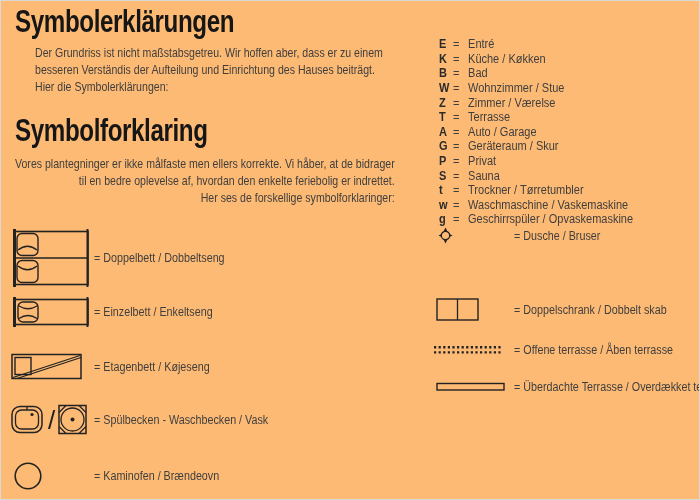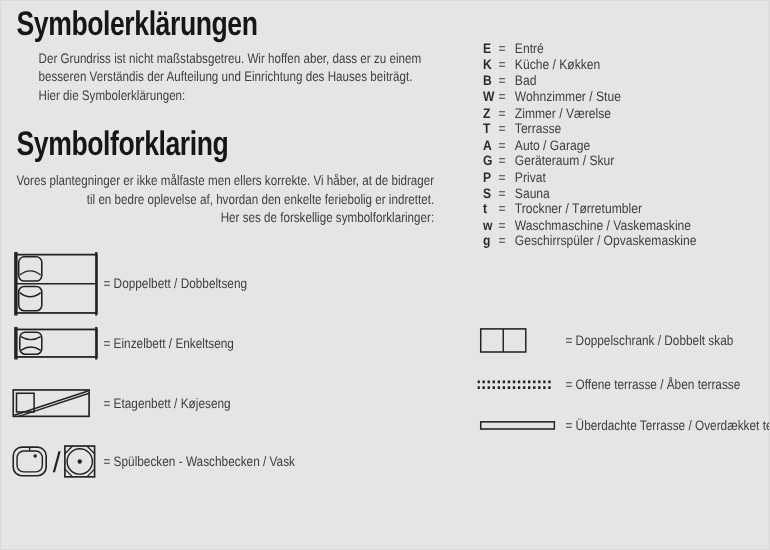--- a/index.html
+++ b/index.html
@@ -1,17 +1,17 @@
 <!DOCTYPE html>
 <html><head>
 <meta charset="utf-8">
 <style>
   html,body{margin:0;padding:0;background:#fff;}
   #page{
-    position:relative;width:700px;height:500px;background:#e5e5e5;
+    position:relative;width:700px;height:500px;background:#fdba74;
     border:1px solid #d9d9d9;box-sizing:border-box;overflow:hidden;
     font-family:"Liberation Sans","DejaVu Sans",sans-serif;color:#3e3e3e;
   }
   .heading{
     position:absolute;left:14px;font-size:31px;font-weight:bold;color:#161616;
     letter-spacing:-0.5px;transform:scaleX(0.78);transform-origin:0 0;white-space:nowrap;
   }
   #heading-de{top:3px;}
   #heading-da{top:112px;}
   .intro{position:absolute;left:14px;font-size:12.6px;color:#3e3e3e;}
@@ -186,21 +186,41 @@
         <circle cx="14.5" cy="15.5" r="2" fill="#222"></circle>
         <line x1="1" y1="8.5" x2="8" y2="1.5" stroke="#222" stroke-width="1.2"></line>
         <line x1="21" y1="1.5" x2="28" y2="8.5" stroke="#222" stroke-width="1.2"></line>
         <line x1="28" y1="22.5" x2="21" y2="29.5" stroke="#222" stroke-width="1.2"></line>
         <line x1="8" y1="29.5" x2="1" y2="22.5" stroke="#222" stroke-width="1.2"></line>
       </svg>
     </span>
     <span class="sym-label">= Spülbecken - Waschbecken / Vask</span>
   </div>
 
-
+  <div class="sym-row left" style="left:10px;top:461px;width:380px;height:28px;">
+    <span class="icon-box" style="left:3px;">
+      <svg width="29" height="28" viewBox="0 0 29 28">
+        <circle cx="14" cy="14" r="12.8" fill="none" stroke="#222" stroke-width="1.6"></circle>
+      </svg>
+    </span>
+    <span class="sym-label">= Kaminofen / Brændeovn</span>
+  </div>
+
+  <div class="sym-row right" style="left:433px;top:226px;width:260px;height:18px;">
+    <span class="icon-box" style="left:4px;">
+      <svg width="15" height="17" viewBox="0 0 15 17">
+        <circle cx="7.5" cy="8.5" r="4.2" fill="none" stroke="#222" stroke-width="1.2"></circle>
+        <polygon points="7.5,0.5 5.8,4 9.2,4" fill="#222"></polygon>
+        <polygon points="7.5,16.5 5.8,13 9.2,13" fill="#222"></polygon>
+        <polygon points="0.5,8.5 4,6.8 4,10.2" fill="#222"></polygon>
+        <polygon points="14.5,8.5 11,6.8 11,10.2" fill="#222"></polygon>
+      </svg>
+    </span>
+    <span class="sym-label">= Dusche / Bruser</span>
+  </div>
 
 
   <div class="sym-row right" style="left:433px;top:297px;width:260px;height:23px;">
     <span class="icon-box" style="left:2px;">
       <svg width="43" height="23" viewBox="0 0 43 23">
         <rect x="1" y="1" width="41" height="21" fill="none" stroke="#222" stroke-width="1.4"></rect>
         <line x1="21.5" y1="1" x2="21.5" y2="22" stroke="#222" stroke-width="1.3"></line>
       </svg>
     </span>
     <span class="sym-label">= Doppelschrank / Dobbelt skab</span>

